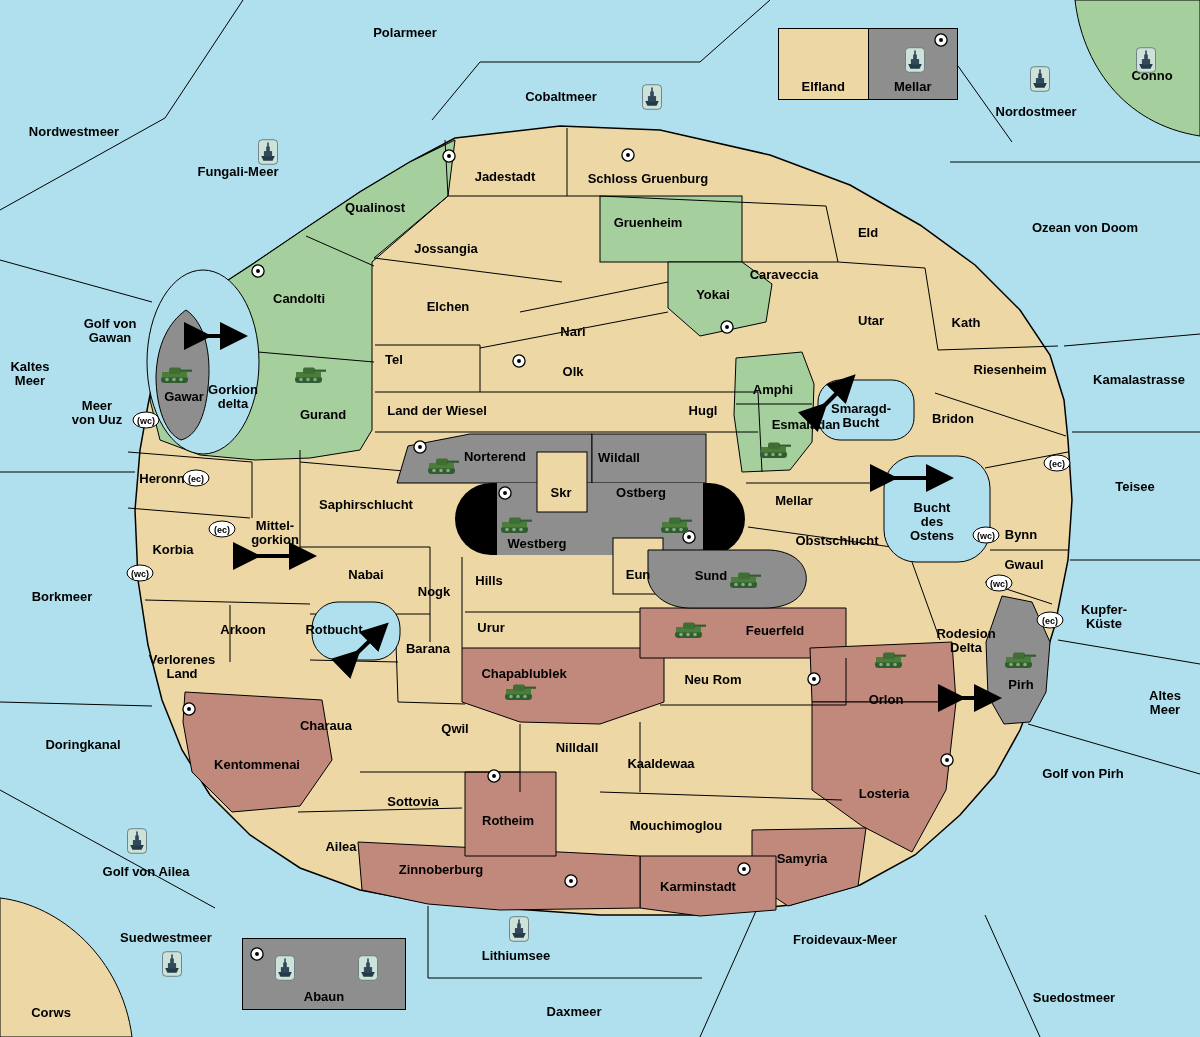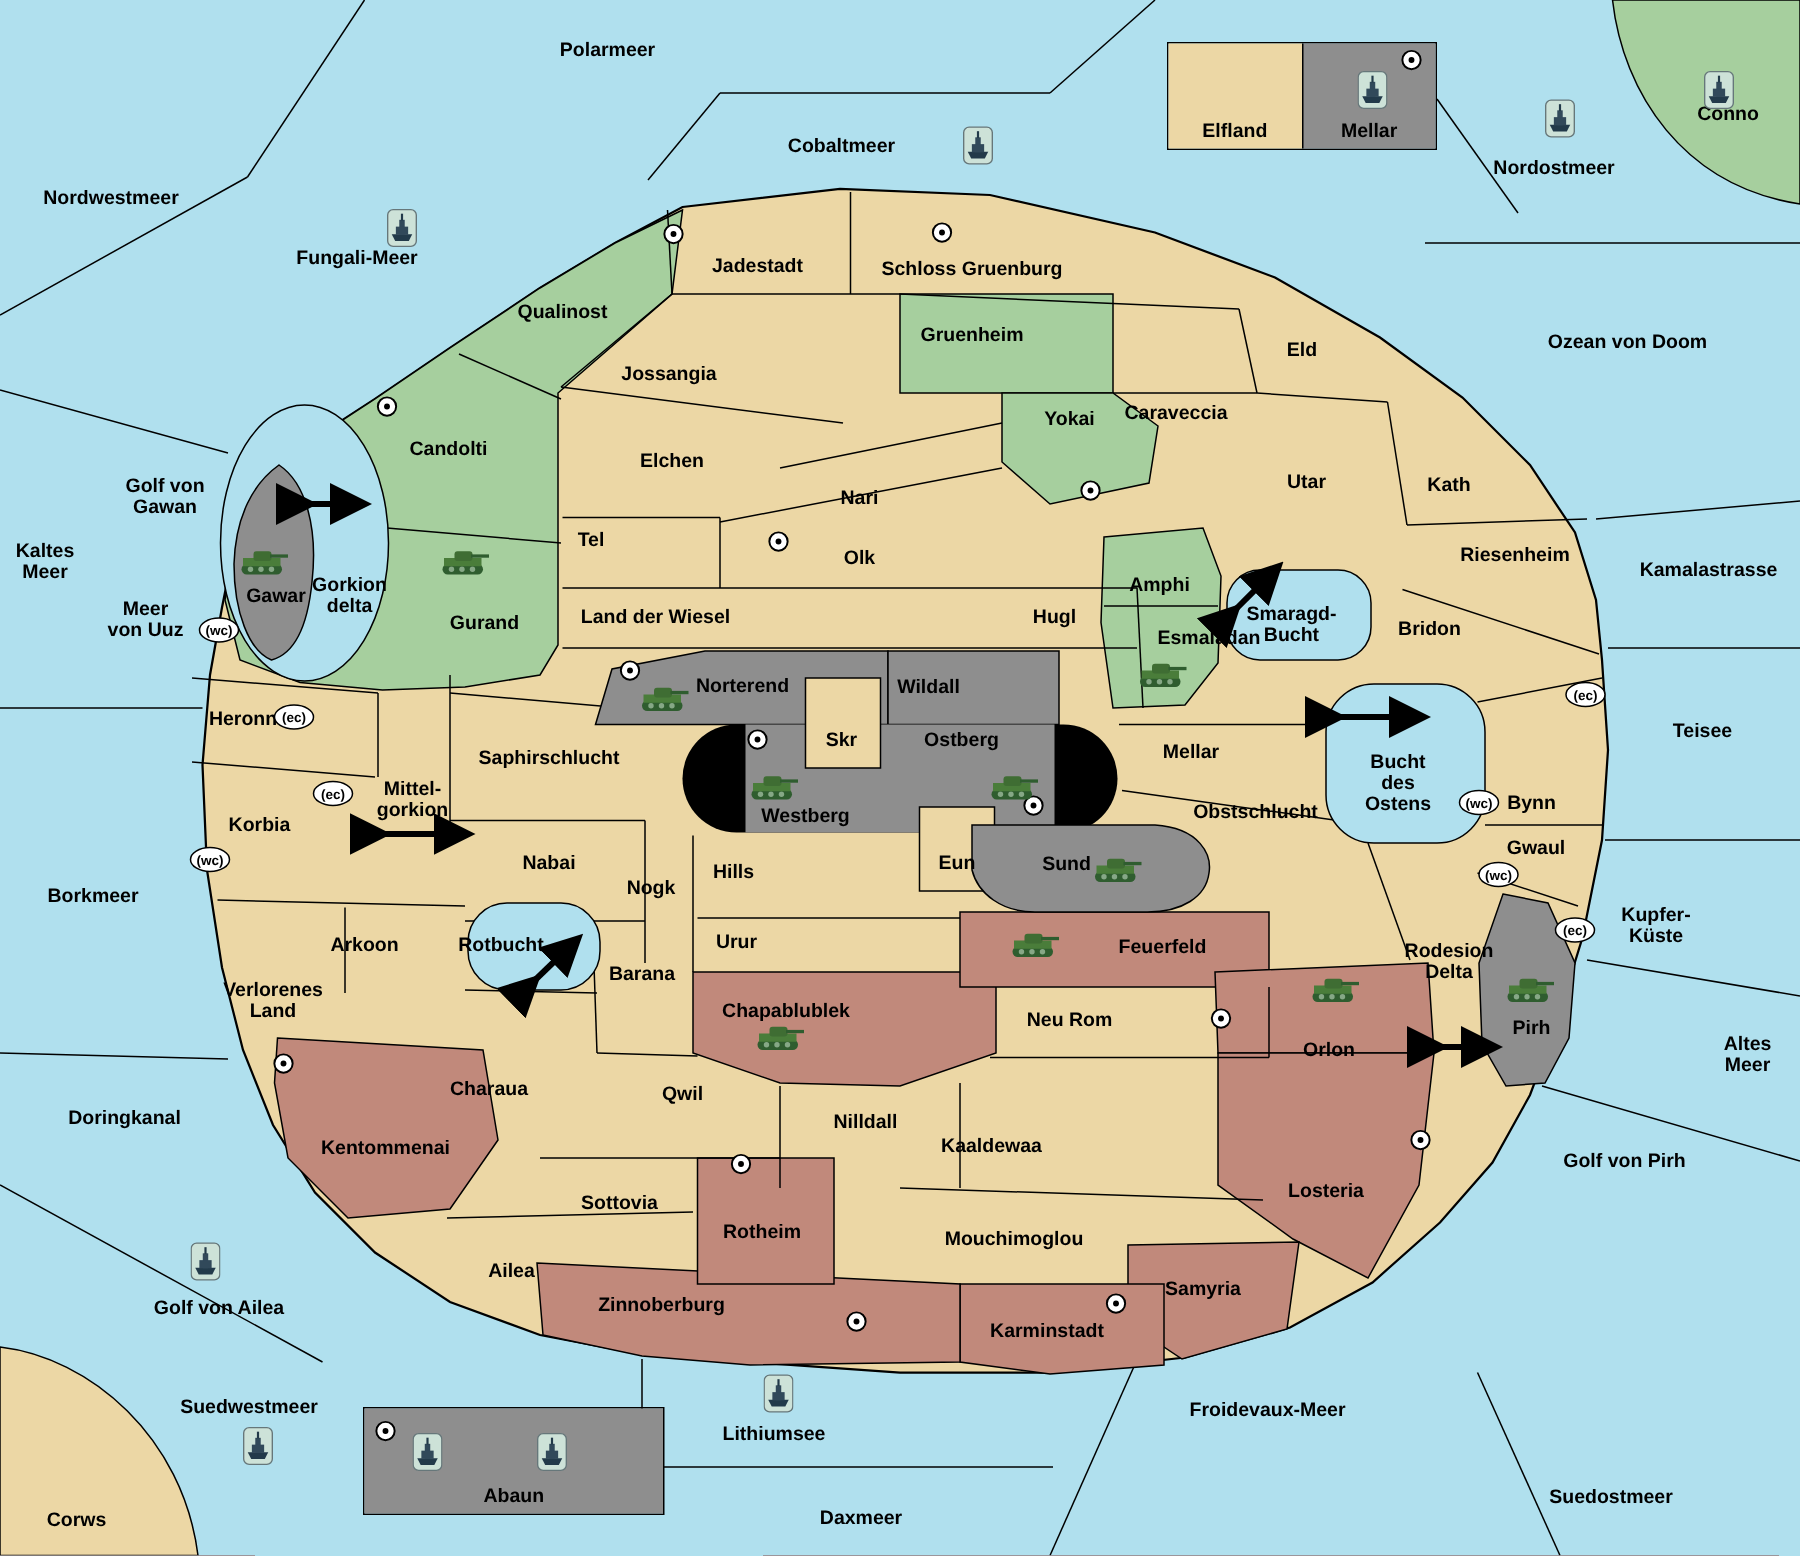--- a/index.html
+++ b/index.html
@@ -195,21 +195,21 @@
 gorkion</div>
       <div class="map-label territory-label" style="left: 505px; top: 177px;">Jadestadt</div>
       <div class="map-label territory-label" style="left: 648px; top: 179px;">Schloss Gruenburg</div>
       <div class="map-label territory-label" style="left: 375px; top: 208px;">Qualinost</div>
       <div class="map-label territory-label" style="left: 446px; top: 249px;">Jossangia</div>
       <div class="map-label territory-label" style="left: 648px; top: 223px;">Gruenheim</div>
       <div class="map-label territory-label" style="left: 868px; top: 233px;">Eld</div>
       <div class="map-label territory-label" style="left: 784px; top: 275px;">Caraveccia</div>
       <div class="map-label territory-label" style="left: 299px; top: 299px;">Candolti</div>
       <div class="map-label territory-label" style="left: 448px; top: 307px;">Elchen</div>
-      <div class="map-label territory-label" style="left: 713px; top: 279px; text-align: right;">Yokai</div>
+      <div class="map-label territory-label" style="left: 713px; top: 295px; text-align: right;">Yokai</div>
       <div class="map-label territory-label" style="left: 871px; top: 321px;">Utar</div>
       <div class="map-label territory-label" style="left: 966px; top: 323px;">Kath</div>
       <div class="map-label territory-label" style="left: 573px; top: 332px;">Nari</div>
       <div class="map-label territory-label" style="left: 394px; top: 360px;">Tel</div>
       <div class="map-label territory-label" style="left: 573px; top: 372px;">Olk</div>
       <div class="map-label territory-label" style="left: 1010px; top: 370px;">Riesenheim</div>
       <div class="map-label territory-label" style="left: 184px; top: 397px;">Gawar</div>
       <div class="map-label territory-label" style="left: 323px; top: 415px;">Gurand</div>
       <div class="map-label territory-label" style="left: 437px; top: 411px;">Land der Wiesel</div>
       <div class="map-label territory-label" style="left: 703px; top: 411px;">Hugl</div>
@@ -259,21 +259,21 @@
       <div class="map-label territory-label" style="left: 441px; top: 870px;">Zinnoberburg</div>
       <div class="map-label territory-label" style="left: 698px; top: 887px;">Karminstadt</div>
       <div class="legend-box" style="left: 778px; top: 28px; width: 180px; height: 72px;">
         <div class="legend-half" style="background: rgb(236, 215, 165);">
           <span>Elfland</span>
         </div>
         <div class="legend-half" style="background: rgb(142, 142, 142);">
           <span>Mellar</span>
         </div>
       </div>
-      <div class="legend-box" style="left: 242px; top: 938px; width: 201px; height: 72px;">
+      <div class="legend-box" style="left: 242px; top: 938px; width: 164px; height: 72px;">
         <div class="legend-half" style="background: rgb(142, 142, 142);">
           <span>Abaun</span>
         </div>
       </div>
     </div>
 
   <svg id="overlay" width="1200" height="1037" viewBox="0 0 1200 1037">
     <defs>
       <marker id="ah" markerWidth="7" markerHeight="7" refX="5" refY="3.5" orient="auto">
         <path d="M0,0 L7,3.5 L0,7 Z" fill="#000"></path>

